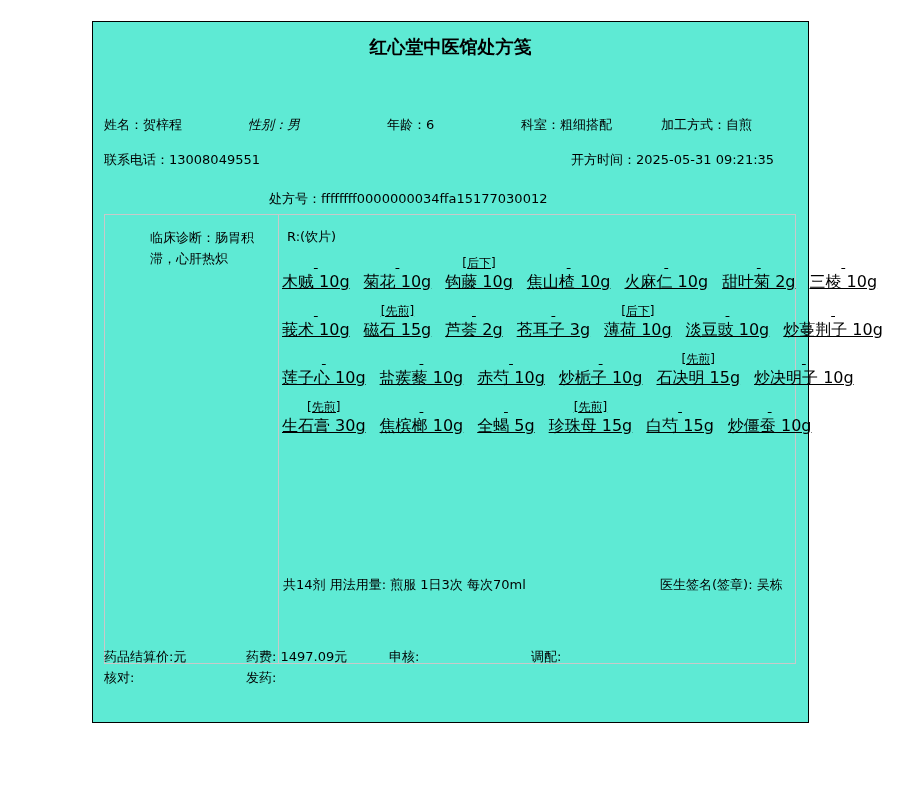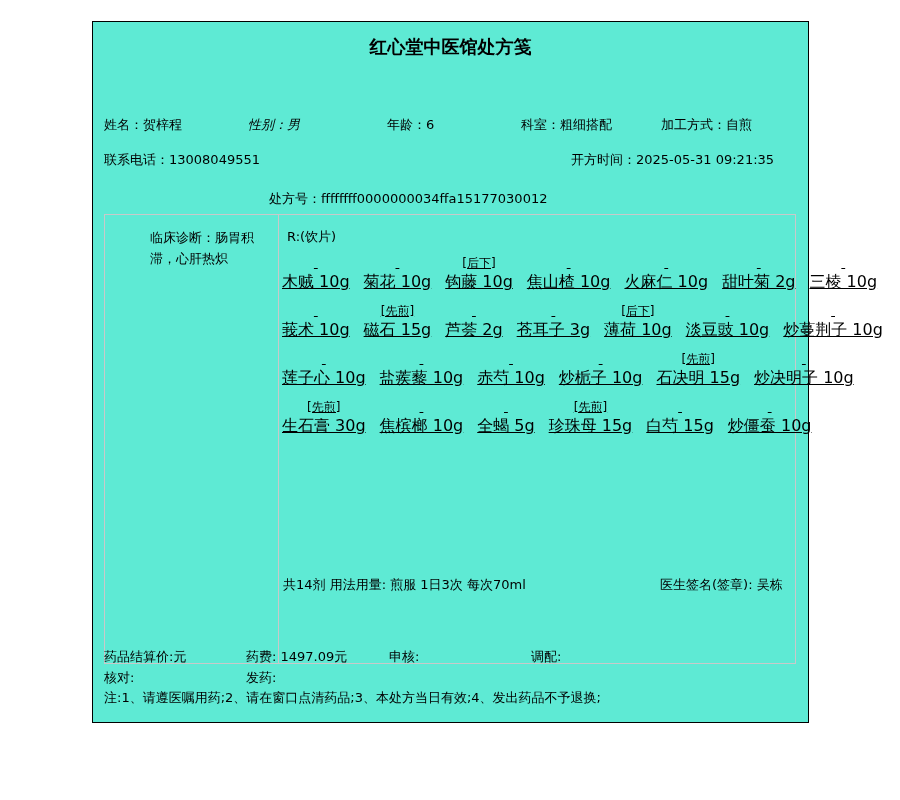--- a/index.html
+++ b/index.html
@@ -87,16 +87,15 @@
         </div>
       </div>
     </div>
 
     <span class="foot" id="f-settle">药品结算价:元</span>
     <span class="foot" id="f-fee">药费: 1497.09元</span>
     <span class="foot" id="f-review">申核:</span>
     <span class="foot" id="f-prep">调配:</span>
     <span class="foot" id="f-check">核对:</span>
     <span class="foot" id="f-dispense">发药:</span>
-    <span class="foot" id="f-note">注:1、请遵医嘱用药;2、请在窗口点清药品;3、本处方当日有效;4、发出药品不予退换;</span>
 
   </div>
 </div>
 
 </body></html>

